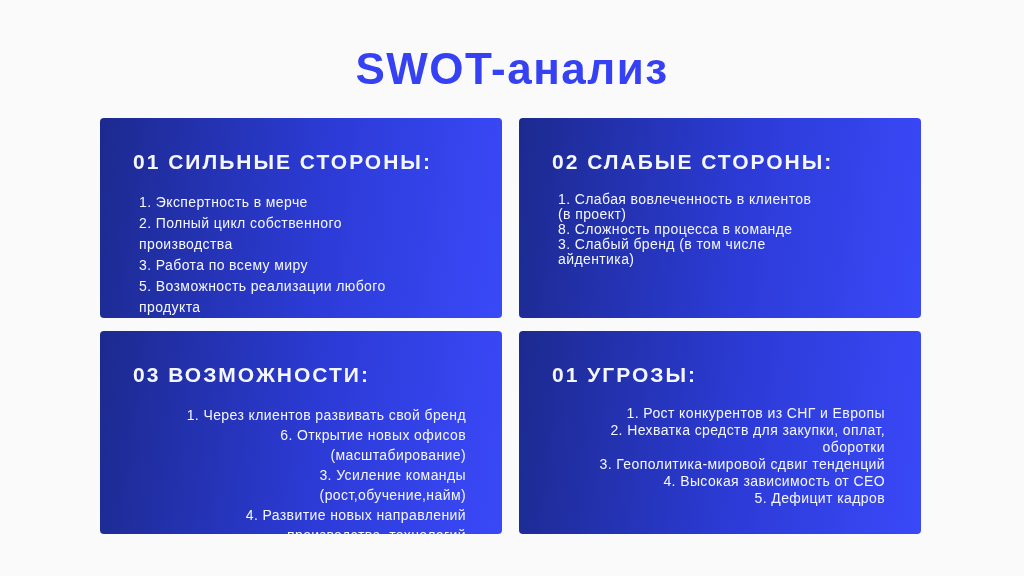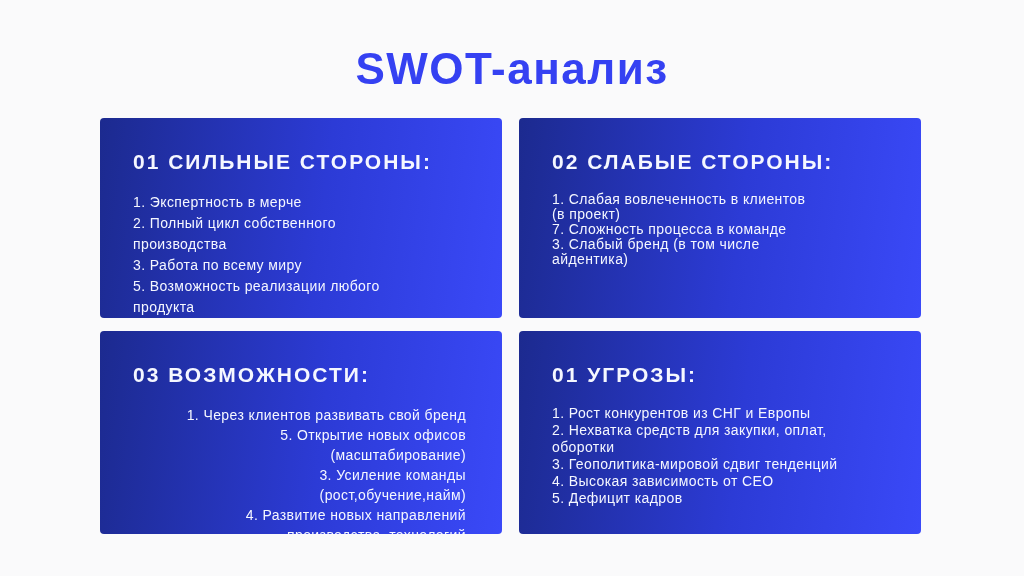--- a/index.html
+++ b/index.html
@@ -51,26 +51,26 @@
     letter-spacing: 2px;
     line-height: 26px;
     margin-bottom: 17px;
     white-space: nowrap;
   }
   .card-list {
     list-style: none;
     font-size: 14px;
     letter-spacing: 0.4px;
   }
-  .card-list li { white-space: pre-line; }
+  .card-list li { white-space: pre-line; margin-left: 6px; }
   
   .card:nth-child(1) .card-list li { line-height: 21px; }
   .card:nth-child(2) .card-list li { line-height: 15px; }
   .card:nth-child(3) .card-list li { line-height: 20px; text-align: right; }
-  .card:nth-child(4) .card-list li { line-height: 17px; }
+  .card:nth-child(4) .card-list li { line-height: 17px; text-align: right; }
 </style>
 </head>
 <body>
 
 <div class="slide">
   <h1 class="title">SWOT-анализ</h1>
 
   <div class="grid">
 
     <section class="card">
@@ -83,31 +83,31 @@
         <li>5. Возможность реализации любого
 продукта</li>
       </ul>
     </section>
 
     <section class="card">
       <h2 class="card-heading">02 СЛАБЫЕ СТОРОНЫ:</h2>
       <ul class="card-list">
         <li>1. Слабая вовлеченность в клиентов
 (в проект)</li>
-        <li>7. Сложность процесса в команде</li>
+        <li>8. Сложность процесса в команде</li>
         <li>3. Слабый бренд (в том числе
 айдентика)</li>
       </ul>
     </section>
 
     <section class="card">
       <h2 class="card-heading">03 ВОЗМОЖНОСТИ:</h2>
       <ul class="card-list">
         <li>1. Через клиентов развивать свой бренд</li>
-        <li>5. Открытие новых офисов
+        <li>6. Открытие новых офисов
 (масштабирование)</li>
         <li>3. Усиление команды
 (рост,обучение,найм)</li>
         <li>4. Развитие новых направлений
 производства, технологий</li>
       </ul>
     </section>
 
     <section class="card">
       <h2 class="card-heading">01 УГРОЗЫ:</h2>

